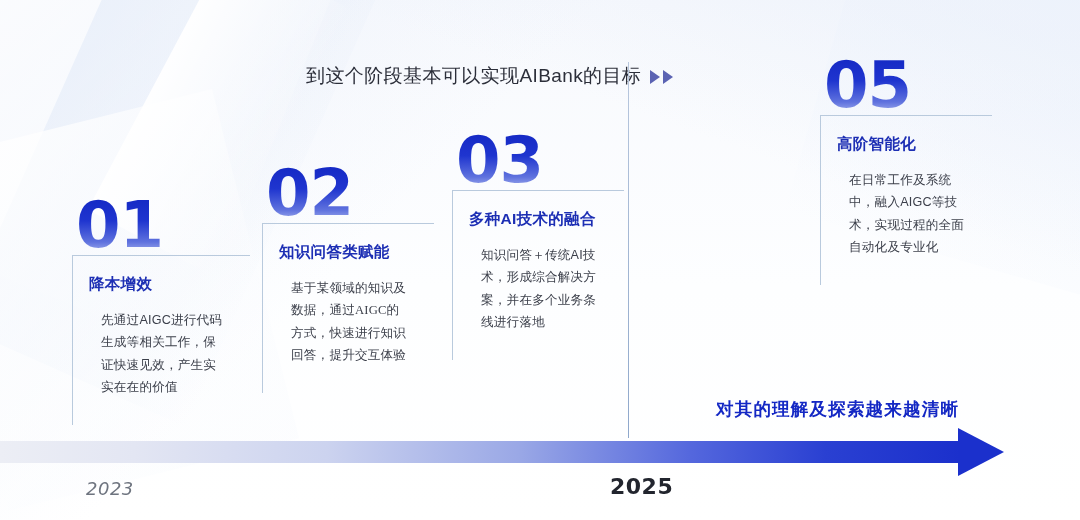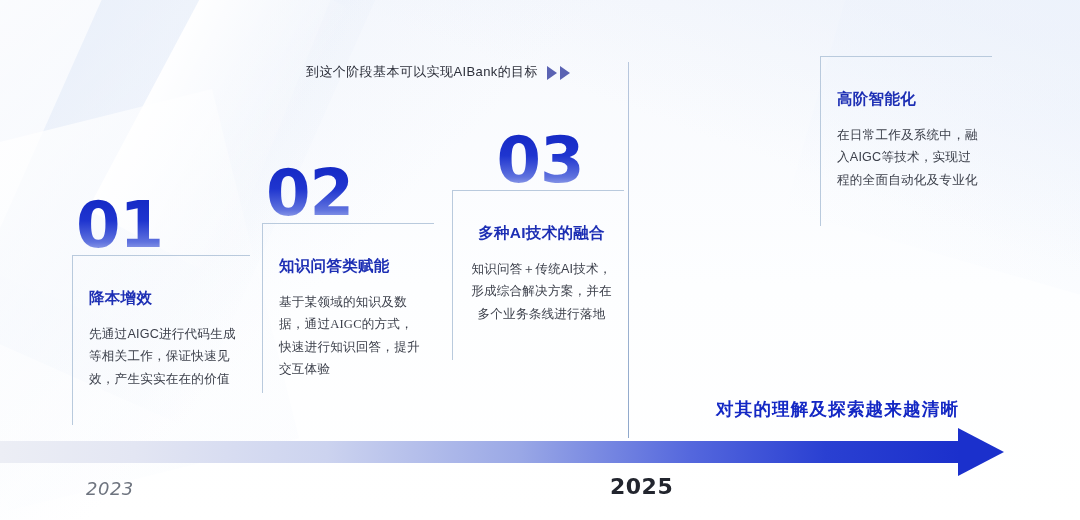--- a/index.html
+++ b/index.html
@@ -31,21 +31,21 @@
       background:linear-gradient(200deg,rgba(236,242,252,0.6),rgba(255,255,255,0));
       transform:rotate(16deg);}
   .f5{left:150px;top:-40px;width:140px;height:300px;
       background:linear-gradient(90deg,rgba(255,255,255,0.95),rgba(255,255,255,0));
       transform:rotate(28deg);}
 
   
   #annotation{
     position:absolute;left:306px;top:63px;
     display:flex;align-items:center;gap:9px;
-    font-size:13px;color:#2c2f3a;letter-spacing:.4px;white-space:nowrap;
+    font-size:19px;color:#2c2f3a;letter-spacing:.4px;white-space:nowrap;
   }
   #annotation .ann-text{
     border-bottom:1px dotted rgba(190,120,120,0.0);
   }
   .chevs{display:inline-flex;gap:3px;align-items:center;}
   .chev{width:0;height:0;border-left:10px solid #5b63b3;
         border-top:7px solid transparent;border-bottom:7px solid transparent;}
 
   
   #divider-2025{
@@ -59,38 +59,38 @@
     font-family:"DejaVu Sans","Liberation Sans",sans-serif;
     font-weight:700;font-size:64px;line-height:.92;letter-spacing:-1px;
     background:linear-gradient(180deg,#1428c4 0%,#1f35cf 42%,#5f72de 78%,#aeb9ef 100%);
     -webkit-background-clip:text;background-clip:text;color:transparent;
     -webkit-text-fill-color:transparent;
     margin-left:4px;
   }
   .card{
     border-top:1.3px solid #b9cadd;
     border-left:1.3px solid #b9cadd;
-    padding:32px 10px 14px 16px;
+    padding:18px 10px 14px 16px;
     box-sizing:border-box;
   }
   .card-title{
     font-weight:700;font-size:15.5px;color:#1d2fb4;letter-spacing:.3px;
     margin:0 0 14px 0;white-space:nowrap;
   }
   .card-body{
     font-size:12.6px;line-height:1.78;color:#3b3f4a;letter-spacing:.2px;
-    margin:0;
+    margin:12px;
   }
 
   
   #step-01{left:72px;top:196px;}
   #step-01 .card{width:178px;height:170px;}
   #step-02{left:262px;top:164px;}
   #step-02 .card{width:172px;height:170px;font-family:Liberation Serif, serif;}
-  #step-03{left:452px;top:131px;text-align:center;}
+  #step-03{left:452px;top:131px;}
   #step-03 .card{width:172px;height:170px;}
   #step-04{left:638px;top:96px;}
   #step-04 .card{width:168px;height:170px;}
   #step-05{left:820px;top:56px;}
   #step-05 .card{width:172px;height:170px;}
 
   
   #arrow-label{
     position:absolute;left:716px;top:397px;
     font-weight:700;font-size:17.5px;color:#1428c4;letter-spacing:1.2px;
@@ -162,20 +162,21 @@
   <div class="step" id="step-03">
     <div class="num">03</div>
     <div class="card">
       <p class="card-title">多种AI技术的融合</p>
       <p class="card-body">知识问答＋传统AI技术，形成综合解决方案，并在多个业务条线进行落地</p>
     </div>
   </div>
 
 
   <div class="step" id="step-05">
+    <div class="num">05</div>
     <div class="card">
       <p class="card-title">高阶智能化</p>
       <p class="card-body">在日常工作及系统中，融入AIGC等技术，实现过程的全面自动化及专业化</p>
     </div>
   </div>
 
   <div id="arrow-label">对其的理解及探索越来越清晰</div>
 
   <div id="timeline"></div>
   <div id="timeline-head"></div>

